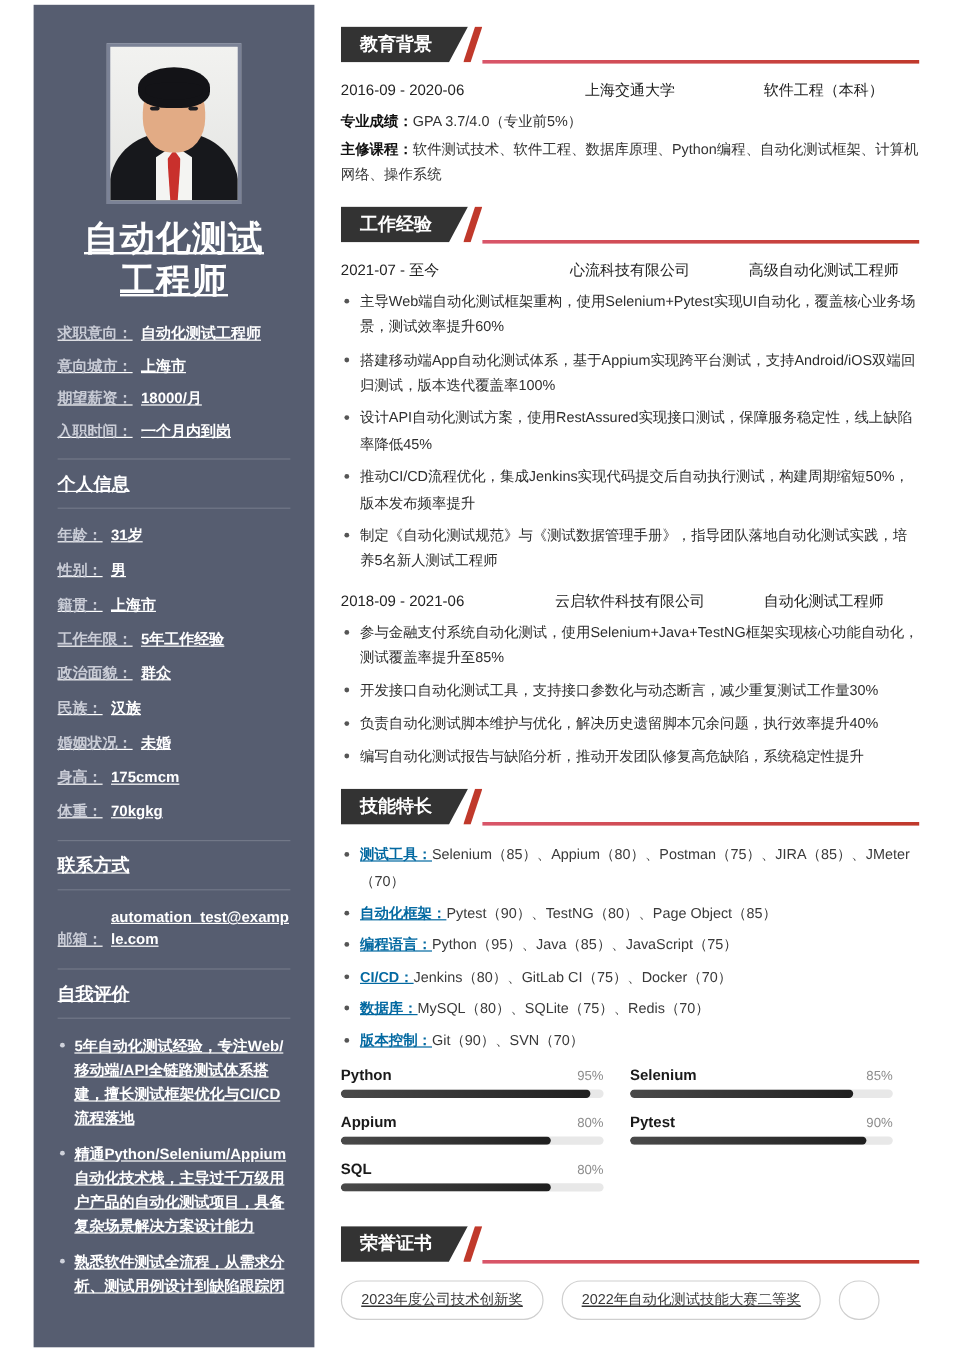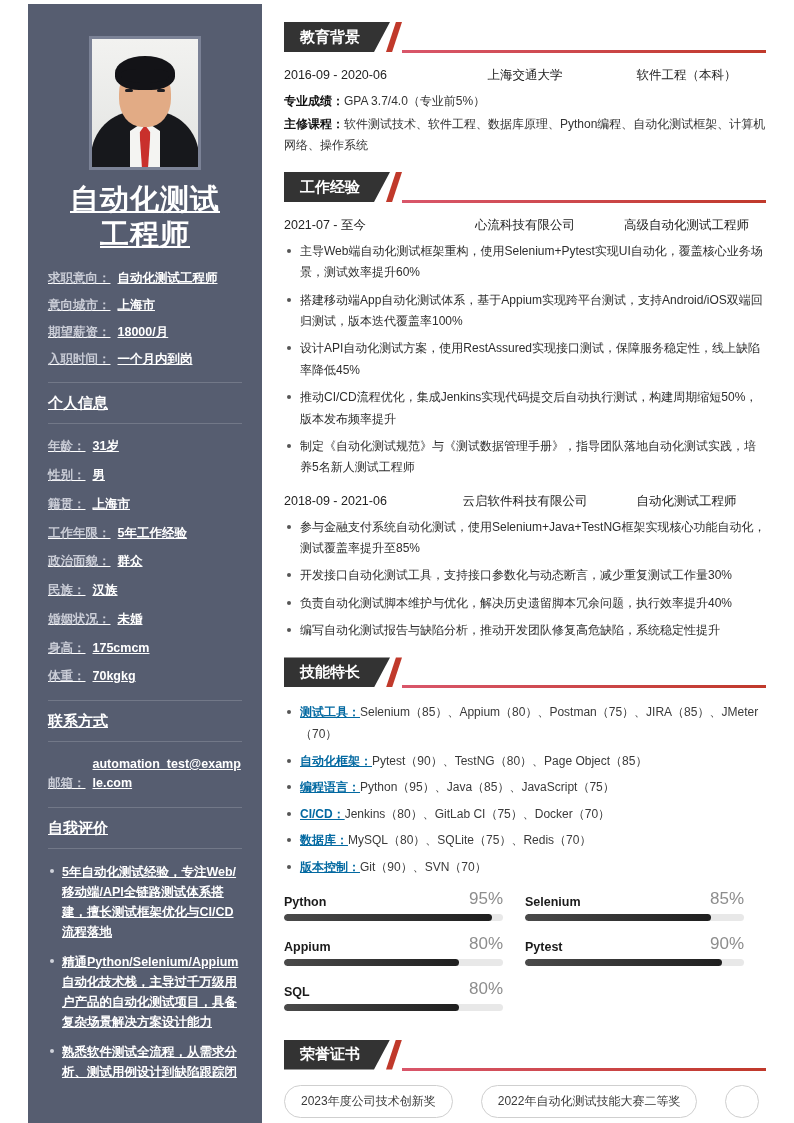--- a/index.html
+++ b/index.html
@@ -145,25 +145,25 @@
   .skill-list li:before {
     content:""; position:absolute; left:3px; top:8px;
     width:4px; height:4px; border-radius:50%; background:#555;
   }
   .skill-list b { color:#0369a1;text-decoration:underline; }
 
   .bars { display:flex; flex-wrap:wrap; margin-top:10px; }
   .bar-item { width:50%; padding-right:22px; margin-bottom:13px; }
   .bar-top { display:flex; justify-content:space-between; align-items:flex-end; margin-bottom:5px; }
   .bar-name { font-size:12.5px; font-weight:bold; color:#1a1a1a; }
-  .bar-pct { font-size:17px; color:#8d8d8d; }
+  .bar-pct { font-size:11px; color:#8d8d8d; }
   .bar-track { height:7px; background:#e8e8e8; border-radius:4px; overflow:hidden; }
   .bar-fill { height:100%; background:linear-gradient(90deg,#4a4a4a,#1f1f1f); border-radius:4px; }
 
-  .pills { display:flex; flex-wrap:wrap; gap:28px; margin-top:10px; }
+  .pills { display:flex; flex-wrap:wrap; gap:15px; margin-top:10px;text-decoration:underline; }
   .pill {
     border:1px solid #cfcfcf; border-radius:20px;
     padding:7px 16px; font-size:12px; color:#3a3a3a;
     background:#fff; white-space:nowrap;
   }
 </style>
 </head>
 <body>
 
 <div class="page">

